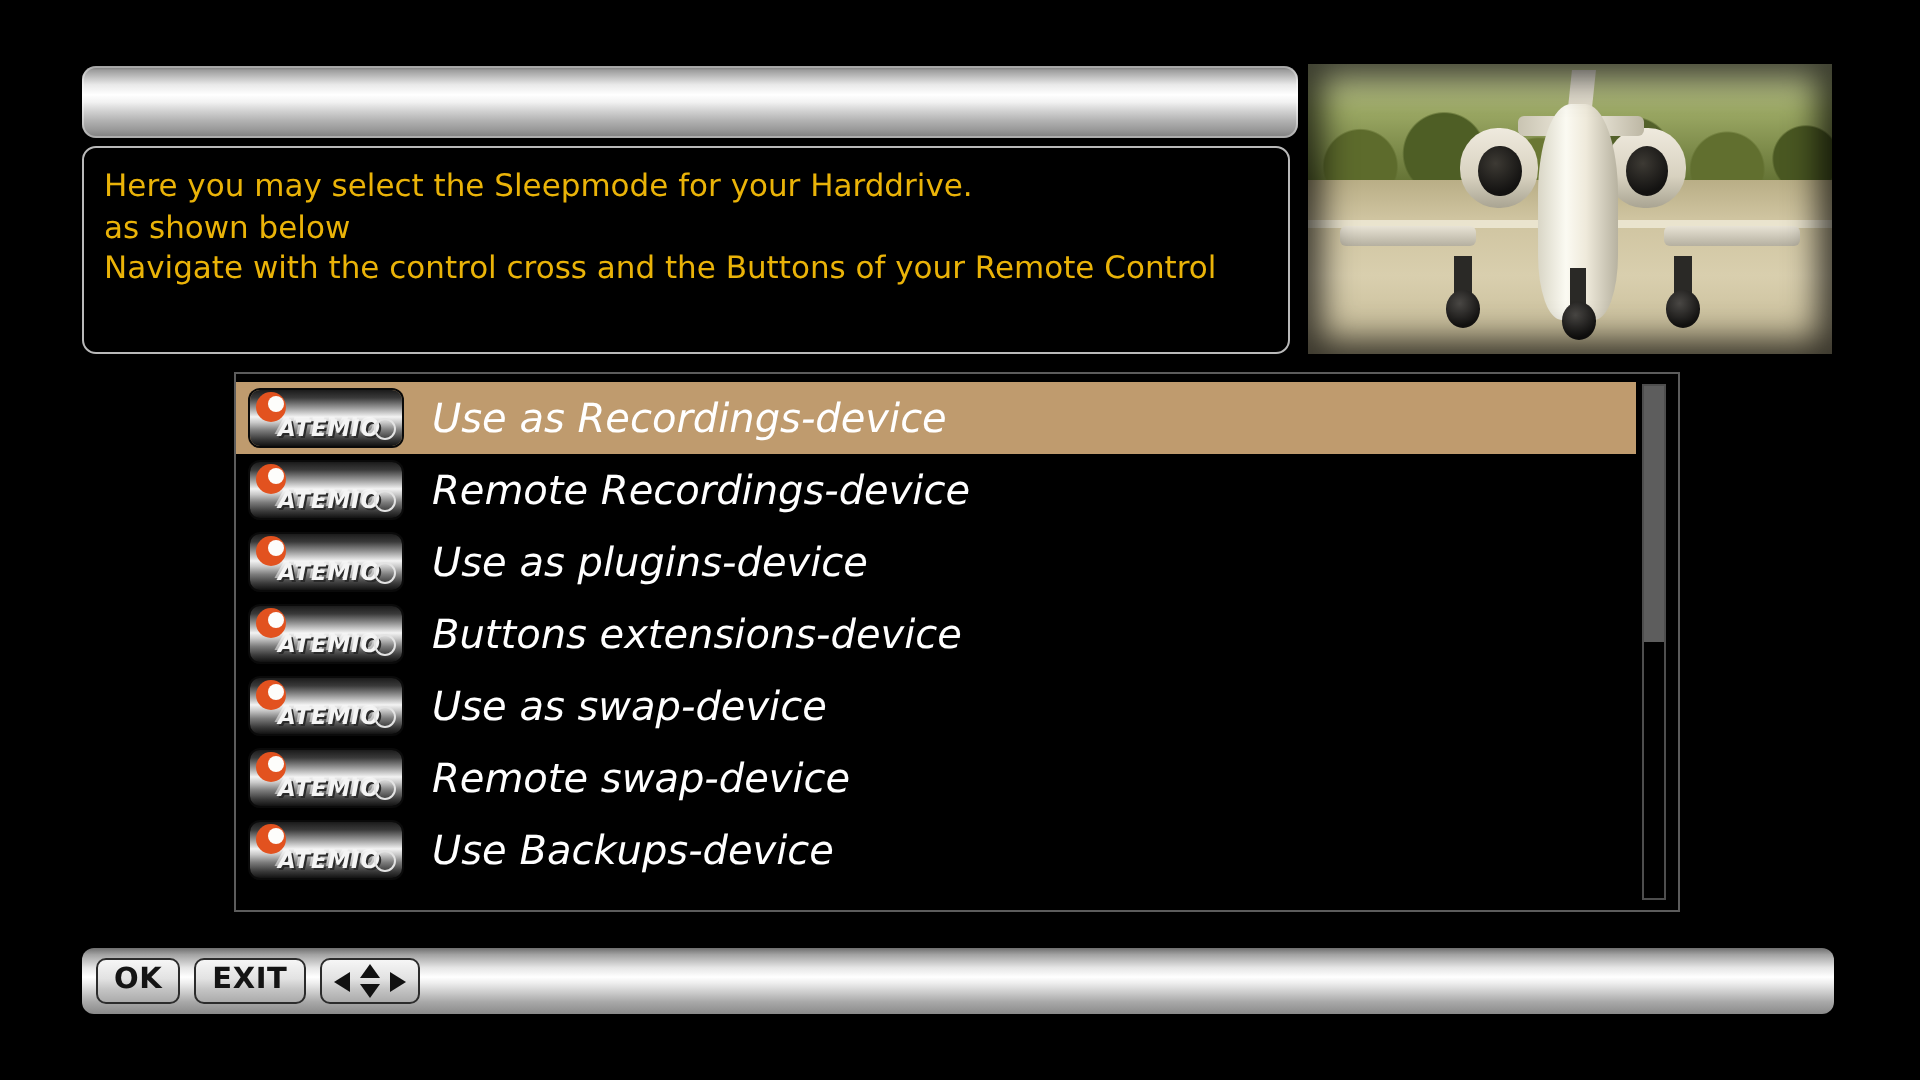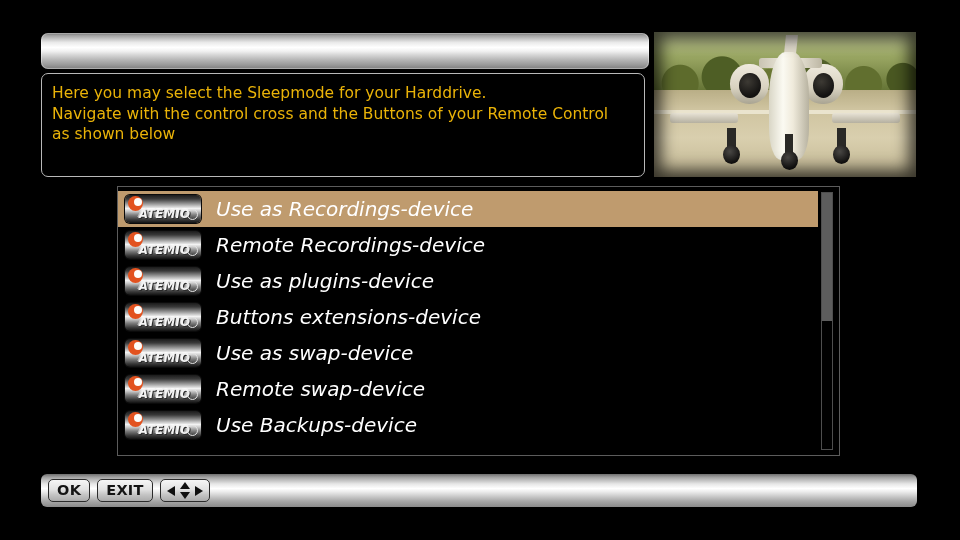--- a/index.html
+++ b/index.html
@@ -384,22 +384,22 @@
 <body>
 
 <div id="screen">
 
   <div id="title-bar">
     <div id="title-text">Configure</div>
   </div>
 
   <div id="desc-panel">
     <div class="desc-line">Here you may select the Sleepmode for your Harddrive.</div>
+    <div class="desc-line">as shown below</div>
     <div class="desc-line">Navigate with the control cross and the Buttons of your Remote Control</div>
-    <div class="desc-line">as shown below</div>
   </div>
 
   <div id="preview">
     <div id="preview-art">
       <div class="pv-trees"></div>
       <div class="pv-ground"></div>
       <div class="pv-stripe"></div>
       <div class="pv-wing left"></div>
       <div class="pv-wing right"></div>
       <div class="pv-eng left"></div>

